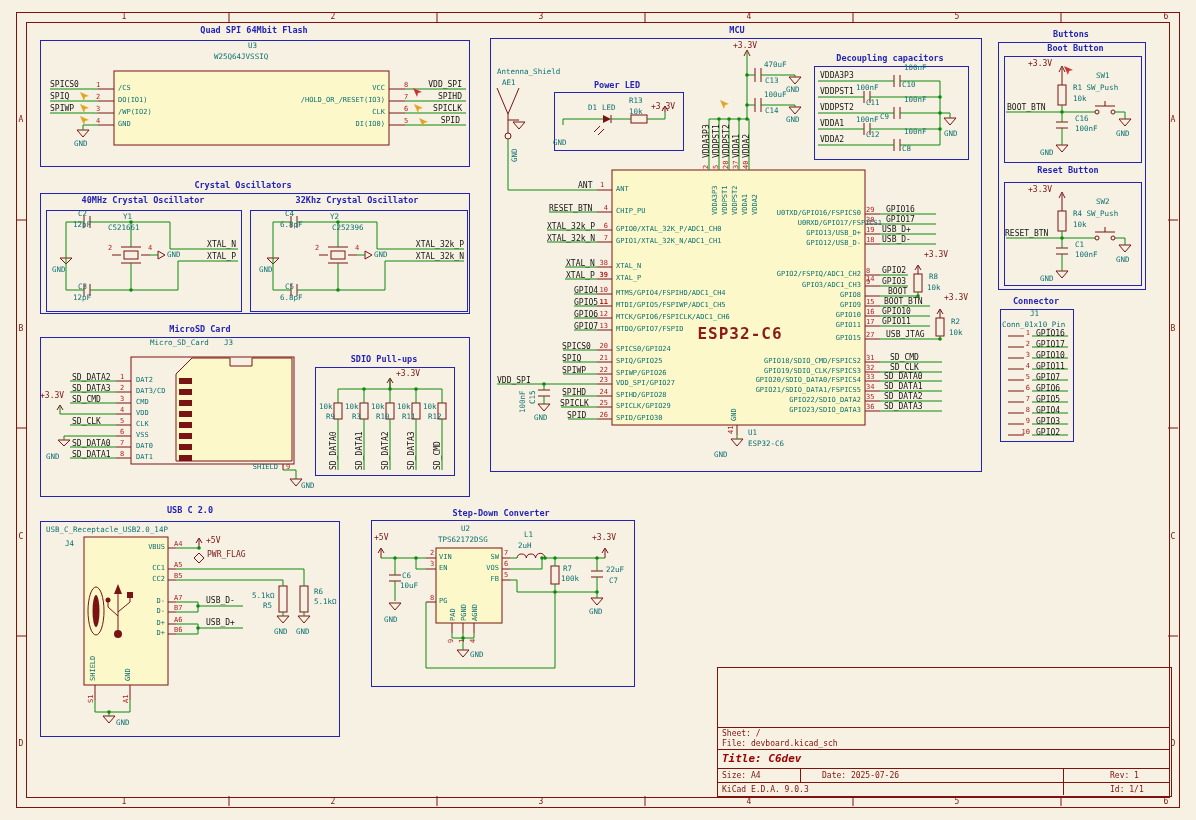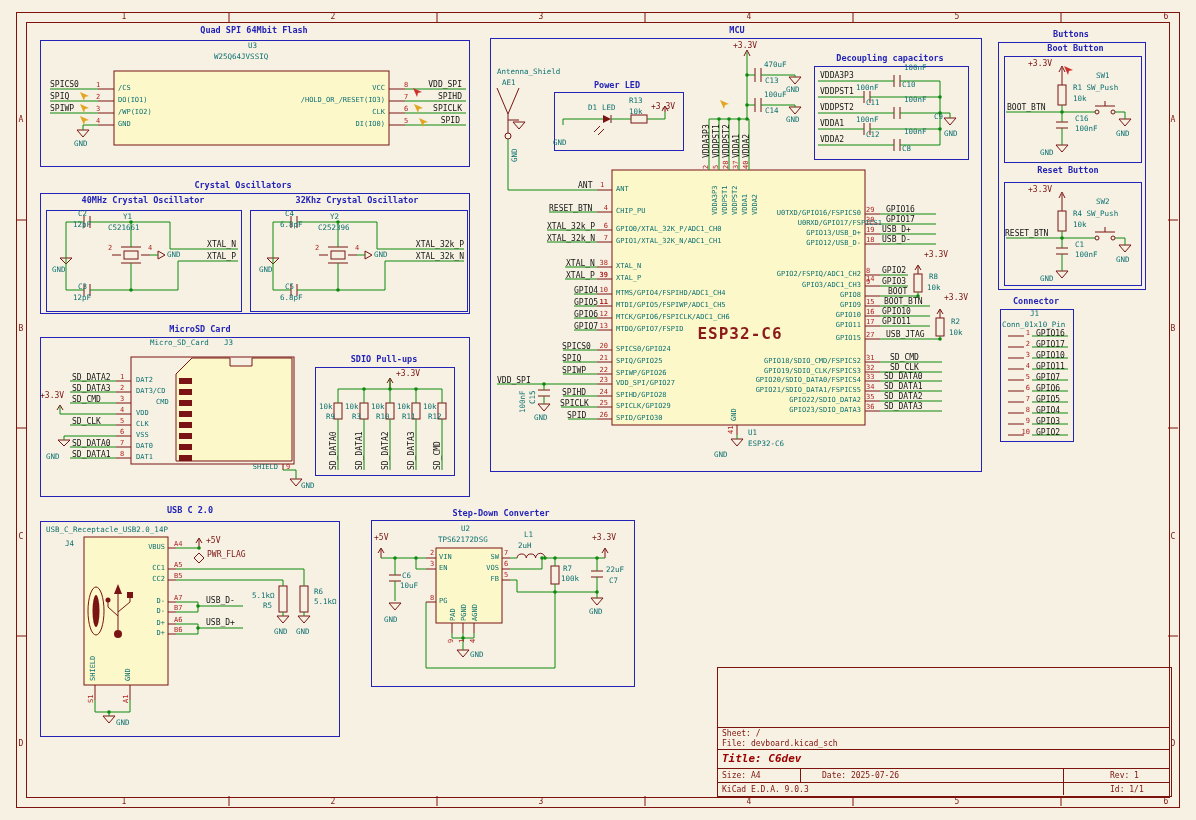--- a/index.html
+++ b/index.html
@@ -281,21 +281,21 @@
     <span class="lbl r" style="left: 73px; top: 294px;">12pF</span>
     <span class="lbl g" style="left: 52px; top: 266px;">GND</span>
     <span class="lbl g" style="left: 167px; top: 251px;">GND</span>
     <span class="lbl p" style="left: 108px; top: 245px;">2</span>
     <span class="lbl p" style="left: 148px; top: 245px;">4</span>
     <span class="lbl n e" style="left: 236px; top: 241px;">XTAL_N</span>
     <span class="lbl n e" style="left: 236px; top: 253px;">XTAL_P</span>
     <span class="lbl r" style="left: 285px; top: 210px;">C4</span>
     <span class="lbl r" style="left: 280px; top: 221px;">6.8pF</span>
     <span class="lbl r" style="left: 330px; top: 213px;">Y2</span>
-    <span class="lbl r" style="left: 318px; top: 224px;">C252396</span>
+    <span class="lbl r" style="left: 332px; top: 224px;">C252396</span>
     <span class="lbl r" style="left: 285px; top: 283px;">C5</span>
     <span class="lbl r" style="left: 280px; top: 294px;">6.8pF</span>
     <span class="lbl g" style="left: 259px; top: 266px;">GND</span>
     <span class="lbl g" style="left: 374px; top: 251px;">GND</span>
     <span class="lbl p" style="left: 315px; top: 245px;">2</span>
     <span class="lbl p" style="left: 355px; top: 245px;">4</span>
     <span class="lbl n e" style="left: 464px; top: 241px;">XTAL_32k_P</span>
     <span class="lbl n e" style="left: 464px; top: 253px;">XTAL_32k_N</span>
     <span class="lbl r" style="left: 150px; top: 339px;">Micro_SD_Card</span>
     <span class="lbl r" style="left: 224px; top: 339px;">J3</span>
@@ -312,21 +312,21 @@
     <span class="lbl p" style="left: 120px; top: 385px;">2</span>
     <span class="lbl p" style="left: 120px; top: 396px;">3</span>
     <span class="lbl p" style="left: 120px; top: 407px;">4</span>
     <span class="lbl p" style="left: 120px; top: 418px;">5</span>
     <span class="lbl p" style="left: 120px; top: 429px;">6</span>
     <span class="lbl p" style="left: 120px; top: 440px;">7</span>
     <span class="lbl p" style="left: 120px; top: 451px;">8</span>
     <span class="lbl p" style="left: 286px; top: 464px;">9</span>
     <span class="lbl q" style="left: 136px; top: 377px;">DAT2</span>
     <span class="lbl q" style="left: 136px; top: 388px;">DAT3/CD</span>
-    <span class="lbl q" style="left: 136px; top: 399px; margin-left: 20px;">CMD</span>
+    <span class="lbl q" style="left: 136px; top: 399px;">CMD</span>
     <span class="lbl q" style="left: 136px; top: 410px;">VDD</span>
     <span class="lbl q" style="left: 136px; top: 421px;">CLK</span>
     <span class="lbl q" style="left: 136px; top: 432px;">VSS</span>
     <span class="lbl q" style="left: 136px; top: 443px;">DAT0</span>
     <span class="lbl q" style="left: 136px; top: 454px;">DAT1</span>
     <span class="lbl q e" style="left: 278px; top: 464px;">SHIELD</span>
     <span class="lbl w" style="left: 396px; top: 370px;">+3.3V</span>
     <span class="lbl r" style="left: 319px; top: 403px;">10k</span>
     <span class="lbl r" style="left: 345px; top: 403px;">10k</span>
     <span class="lbl r" style="left: 371px; top: 403px;">10k</span>
@@ -557,21 +557,21 @@
     <span class="lbl n" style="left: 820px; top: 72px;">VDDA3P3</span>
     <span class="lbl n" style="left: 820px; top: 88px;">VDDPST1</span>
     <span class="lbl n" style="left: 820px; top: 104px;">VDDPST2</span>
     <span class="lbl n" style="left: 820px; top: 120px;">VDDA1</span>
     <span class="lbl n" style="left: 820px; top: 136px;">VDDA2</span>
     <span class="lbl r" style="left: 904px; top: 64px;">100nF</span>
     <span class="lbl r" style="left: 902px; top: 81px;">C10</span>
     <span class="lbl r" style="left: 856px; top: 84px;">100nF</span>
     <span class="lbl r" style="left: 866px; top: 99px;">C11</span>
     <span class="lbl r" style="left: 904px; top: 96px;">100nF</span>
-    <span class="lbl r" style="left: 934px; top: 113px;">C9</span>
+    <span class="lbl r" style="left: 880px; top: 113px;">C9</span>
     <span class="lbl r" style="left: 856px; top: 116px;">100nF</span>
     <span class="lbl r" style="left: 866px; top: 131px;">C12</span>
     <span class="lbl r" style="left: 904px; top: 128px;">100nF</span>
     <span class="lbl r" style="left: 902px; top: 145px;">C8</span>
     <span class="lbl g" style="left: 944px; top: 130px;">GND</span>
     <span class="lbl w" style="left: 1028px; top: 60px;">+3.3V</span>
     <span class="lbl r" style="left: 1096px; top: 72px;">SW1</span>
     <span class="lbl r" style="left: 1073px; top: 84px;">R1 SW_Push</span>
     <span class="lbl r" style="left: 1073px; top: 95px;">10k</span>
     <span class="lbl n" style="left: 1007px; top: 104px;">BOOT_BTN</span>

